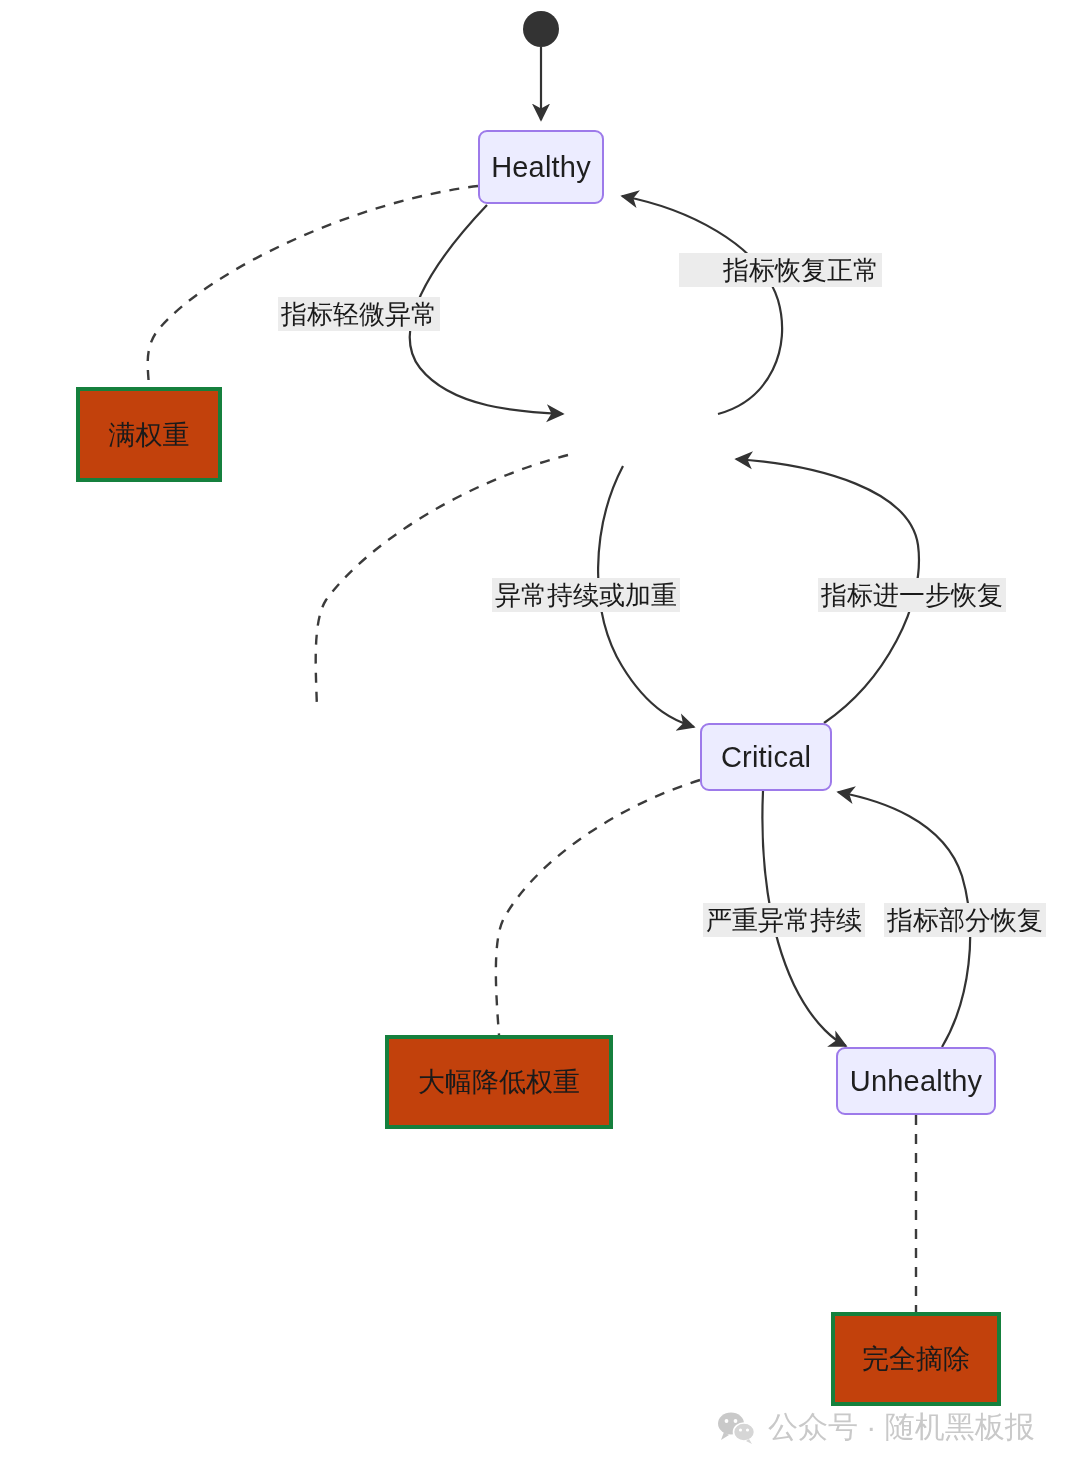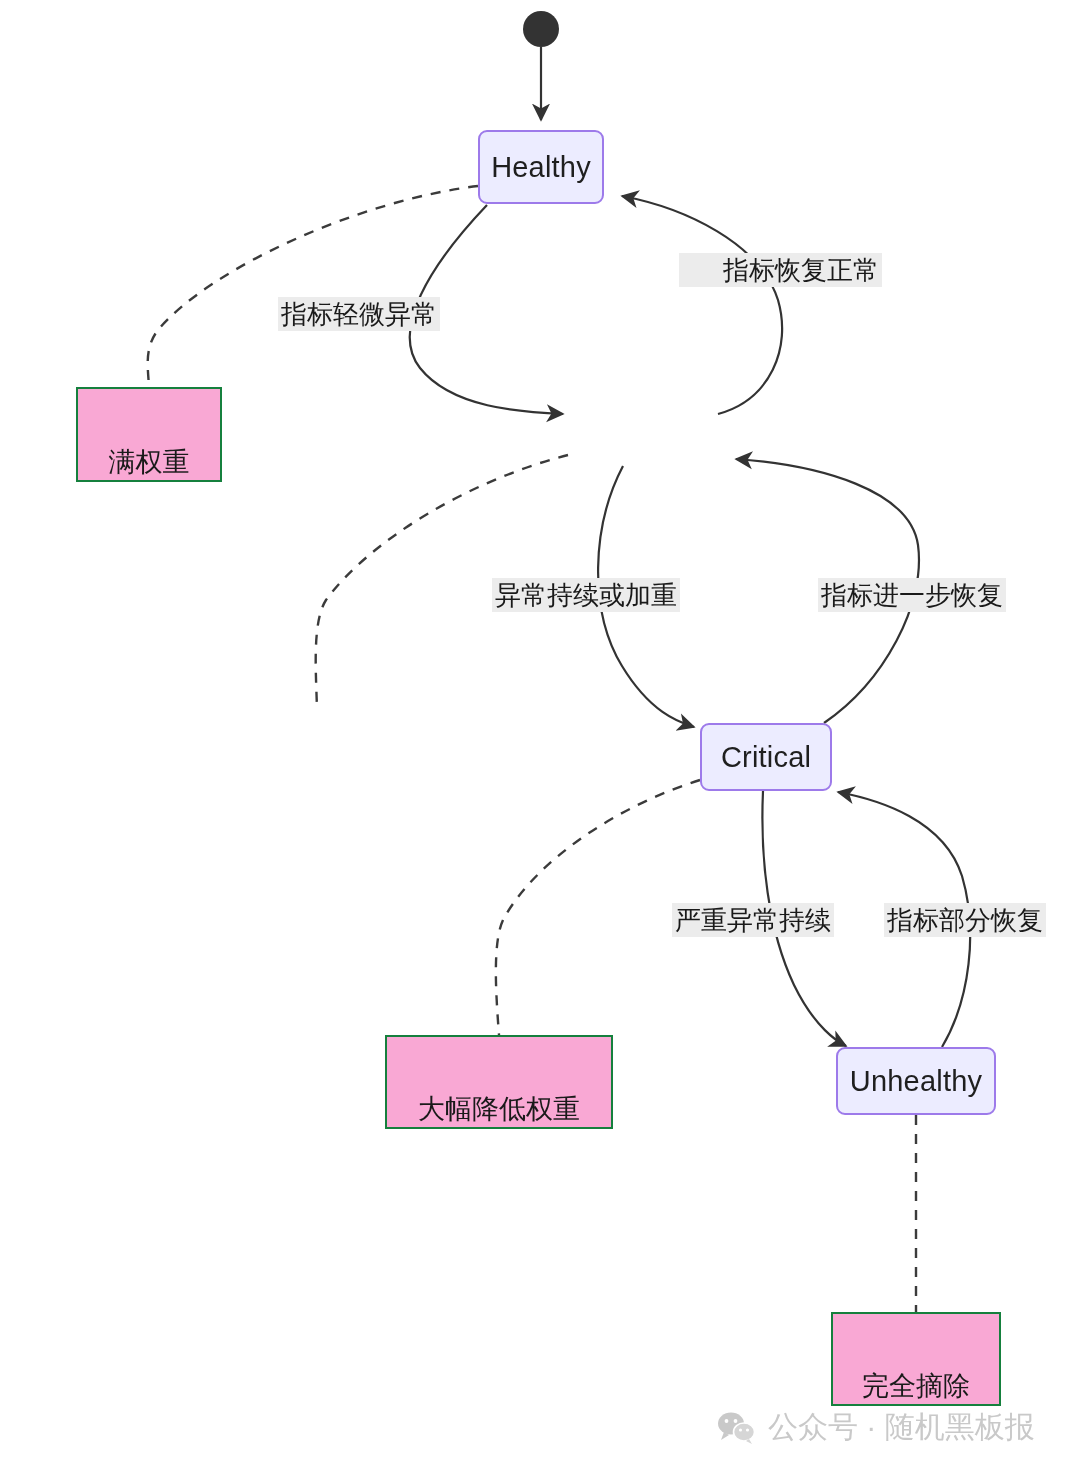--- a/index.html
+++ b/index.html
@@ -35,24 +35,24 @@
     justify-content: center;
     color: #1f1f1f;
     font-size: 29px;
     font-family: "Liberation Sans", "DejaVu Sans", sans-serif;
     letter-spacing: 0.2px;
     white-space: nowrap;
   }
   .note-node {
     position: absolute;
     box-sizing: border-box;
-    background: #f9a8d4;
-    border: 2px solid #15803d;
+    background: #c2410c;
+    border: 4px solid #15803d;
     display: flex;
-    align-items: flex-end;
+    align-items: center;
     justify-content: center;
     color: #1a1a1a;
     font-size: 27px;
     font-family: "Liberation Sans", "DejaVu Sans", sans-serif;
     white-space: nowrap;
   }
   .edge-label {
     position: absolute;
     background: #ececec;
     color: #1a1a1a;
@@ -143,21 +143,21 @@
   </div>
 
   <div class="edge-label" style="left:278px; top:253px;margin-top:44px;">指标轻微异常</div>
 
   <div class="edge-label" style="left:679px; top:253px;padding-left:44px;">指标恢复正常</div>
 
   <div class="edge-label" style="left:492px; top:578px;">异常持续或加重</div>
 
   <div class="edge-label" style="left:818px; top:578px;">指标进一步恢复</div>
 
-  <div class="edge-label" style="left:672px; top:903px;">严重异常持续</div>
+  <div class="edge-label" style="left:703px; top:903px;">严重异常持续</div>
 
   <div class="edge-label" style="left:884px; top:903px;">指标部分恢复</div>
 
   <div id="watermark">
     <span class="wechat-icon">
       <svg viewBox="0 0 40 34" xmlns="http://www.w3.org/2000/svg" width="40" height="34">
         <ellipse cx="15" cy="12.5" rx="13" ry="11" fill="#c9c9c9"></ellipse>
         <path d="M 8 21 L 5 29 L 13 24 Z" fill="#c9c9c9"></path>
         <ellipse cx="28" cy="21" rx="10.5" ry="9" fill="#d6d6d6" stroke="#ffffff" stroke-width="1.6"></ellipse>
         <path d="M 33 28 L 36 33 L 30 30 Z" fill="#d6d6d6"></path>

